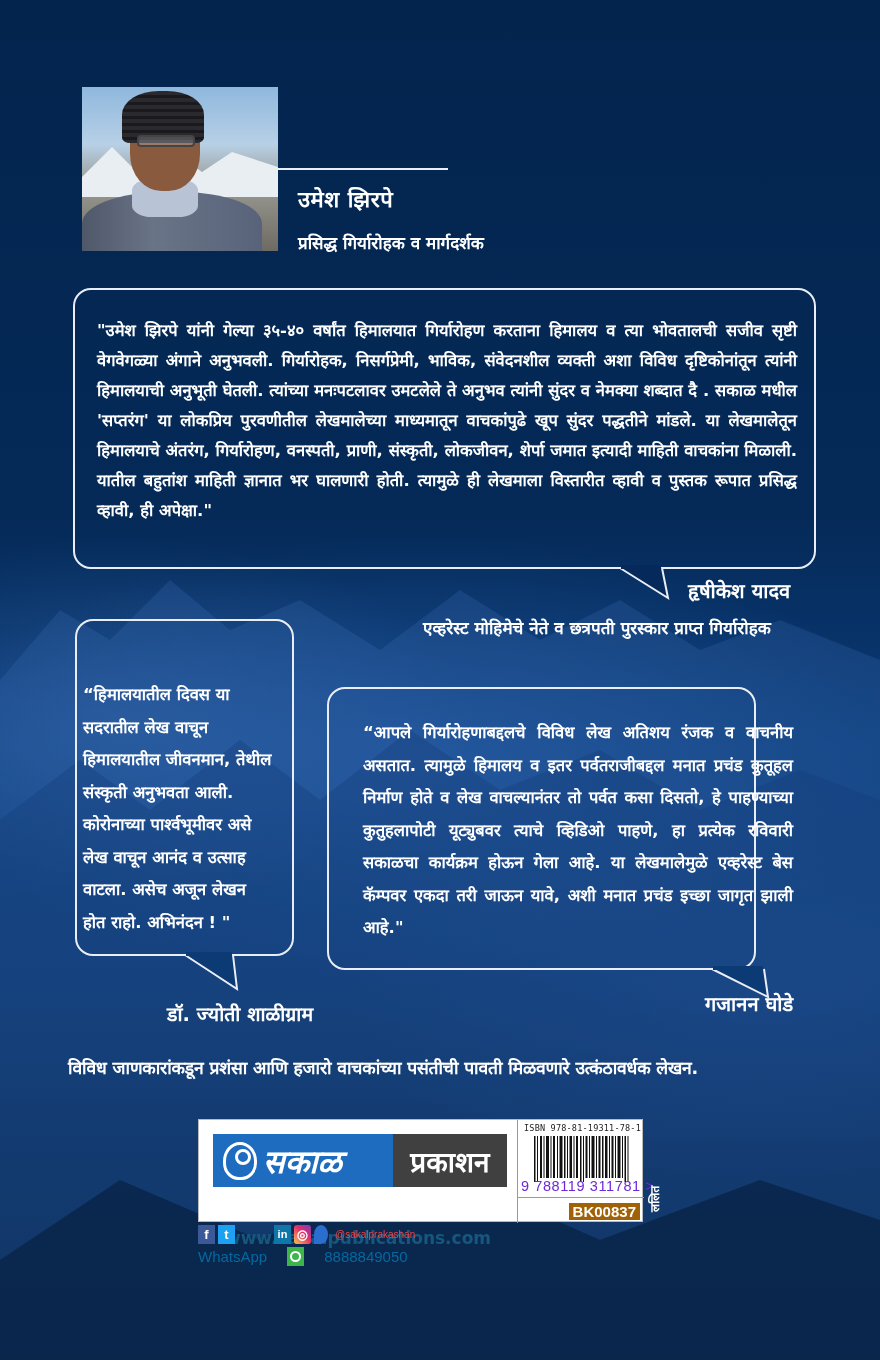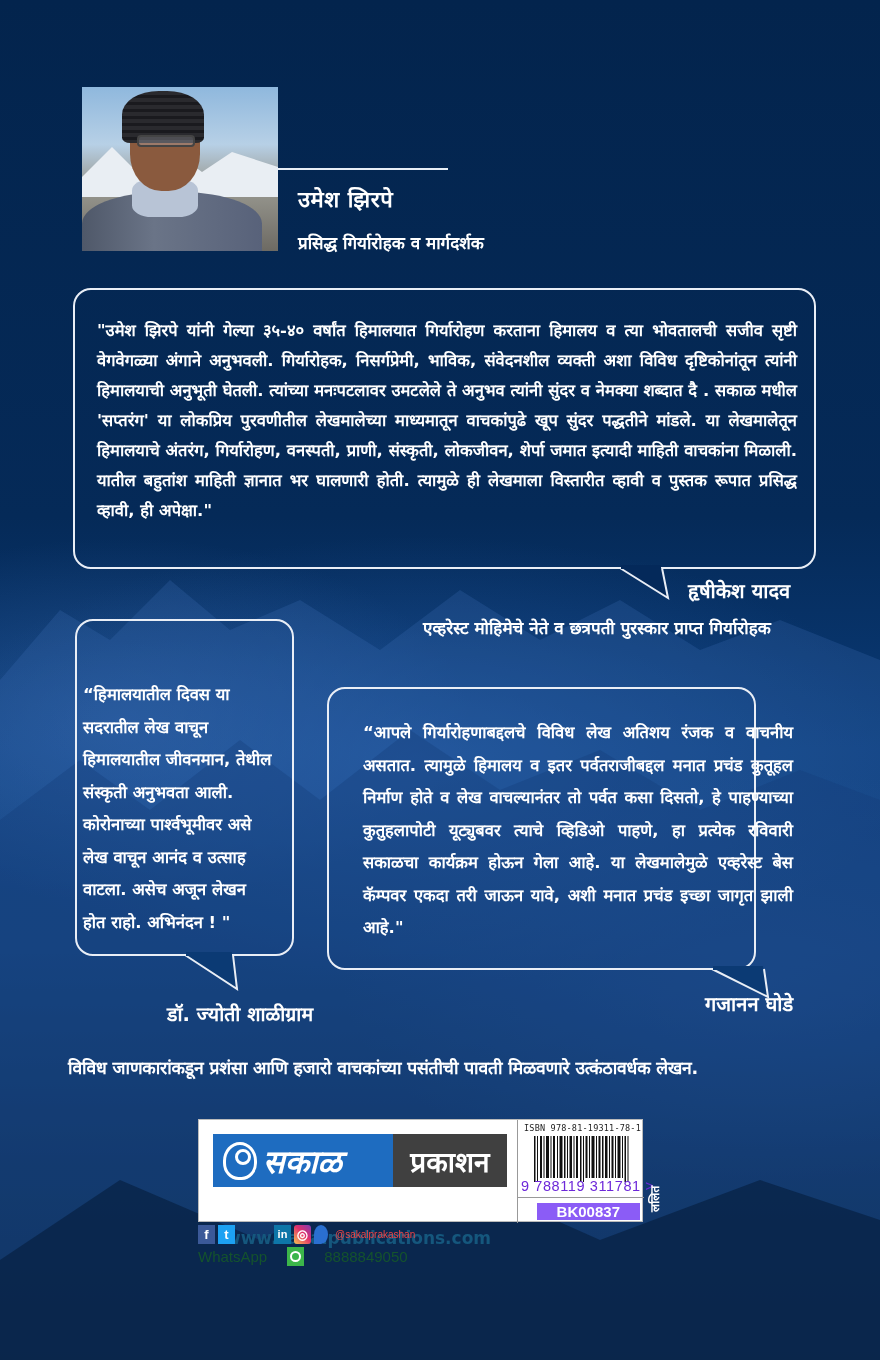--- a/index.html
+++ b/index.html
@@ -82,32 +82,32 @@
   .logo-mark::before { content:""; position:absolute; left:9px; top:4px; width:10px; height:10px; border:3px solid #fff; border-radius:50%; }
   .logo-text1 { font-size:32px; font-weight:bold; color:#fff; font-style: italic; }
   .logo-text2 { font-size:28px; font-weight:bold; color:#fff; }
   .pub-url { position:absolute; left:0; top:74px; width:318px; text-align:center; font-size:17px; color:#15577d; font-weight:bold;margin-top:34px; }
   .pub-divider { position:absolute; left:318px; top:0; width:1px; height:103px; background:#999; }
   .isbn-area { position:absolute; left:319px; top:0; width:126px; height:103px; }
   .isbn-text { position:absolute; left:6px; top:3px; font-family:"DejaVu Sans Mono", monospace; font-size:8.5px; color:#222; letter-spacing:0.2px; white-space:nowrap; }
   .barcode { position:absolute; left:16px; top:16px; width:98px; height:46px; }
   .barcode-num { position:absolute; left:3px; top:58px; font-family:"Liberation Sans", sans-serif; font-size:14.5px; color:#6d28d9; letter-spacing:0.6px; white-space:nowrap; }
   .isbn-rule { position:absolute; left:0; top:77px; width:126px; height:1px; background:#999; }
-  .bk-code { position:absolute; right:4px; top:83px; background:#8b5cf6; color:#fff; font-family:"Liberation Sans", sans-serif; font-weight:bold; font-size:15px; padding:0 20px; line-height:17px; }
+  .bk-code { position:absolute; right:4px; top:83px; background:#a16207; color:#fff; font-family:"Liberation Sans", sans-serif; font-weight:bold; font-size:15px; padding:0 4px; line-height:17px; }
   .category { position:absolute; left:646px; top:1176px; width:18px; height:46px; font-size:12px; font-weight:bold; writing-mode: vertical-rl; transform: rotate(180deg); color:#fff; text-align:center; }
 
   .social-row { position:absolute; left:198px; top:1224px; height:20px; display:flex; align-items:center; gap:3px; }
   .soc { width:17px; height:19px; display:flex; align-items:center; justify-content:center; font-family:"Liberation Sans", sans-serif; font-weight:bold; font-size:13px; color:#fff; }
   .soc-fb { background:#3b5998; }
   .soc-tw { background:#1da1f2; }
   .soc-in { background:#0e76a8; font-size:11px;margin-left:36px; }
   .soc-ig { background: linear-gradient(45deg,#f9c450,#e1306c 55%,#833ab4); border-radius:3px; }
   .soc-mp { background:#2a6fd0; border-radius:50% 50% 50% 0; width:14px; }
   .social-handle { font-family:"Liberation Sans", sans-serif; font-size:10px; color:#ef4444; margin-left:4px; }
-  .wa-row { position:absolute; left:198px; top:1246px; height:20px; display:flex; align-items:center; gap:20px; font-family:"Liberation Sans", sans-serif; font-size:15px; color:#14532d; }
+  .wa-row { position:absolute; left:198px; top:1246px; height:20px; display:flex; align-items:center; gap:20px; font-family:"Liberation Sans", sans-serif; font-size:15px; color:#0369a1; }
   .wa-icon { width:17px; height:19px; background:#3cb54a; display:flex; align-items:center; justify-content:center; }
   .wa-icon span { width:11px; height:11px; border:2px solid #fff; border-radius:50%; display:block; }
 </style>
 </head>
 <body>
 
 <svg class="mountains" viewBox="0 0 880 800" preserveAspectRatio="none">
   <path d="M0 120 L60 50 L110 80 L170 20 L230 70 L300 40 L380 90 L460 30 L540 80 L620 40 L700 90 L780 60 L880 100 L880 800 L0 800 Z" fill="rgba(70,120,190,0.22)"></path>
   <path d="M0 260 L80 200 L150 250 L240 180 L320 240 L410 170 L500 230 L600 190 L700 250 L800 210 L880 240 L880 800 L0 800 Z" fill="rgba(20,60,120,0.35)"></path>
   <path d="M0 700 L120 620 L260 680 L420 600 L600 680 L760 620 L880 660 L880 800 L0 800 Z" fill="rgba(3,25,55,0.55)"></path>

